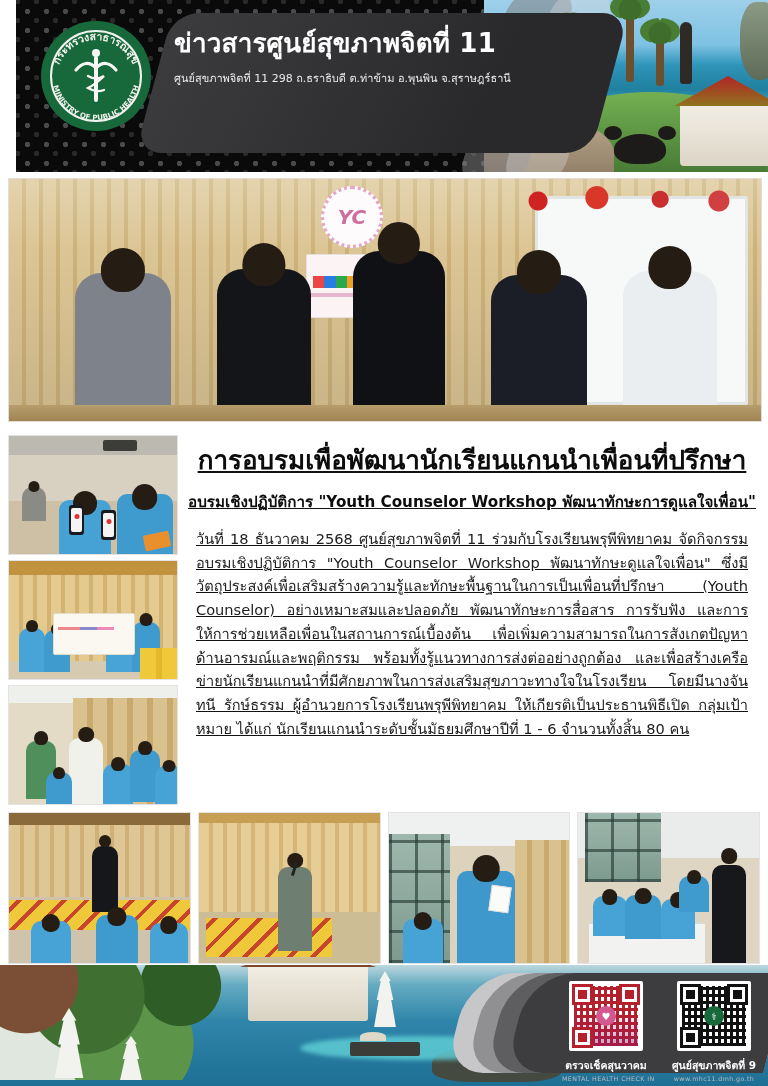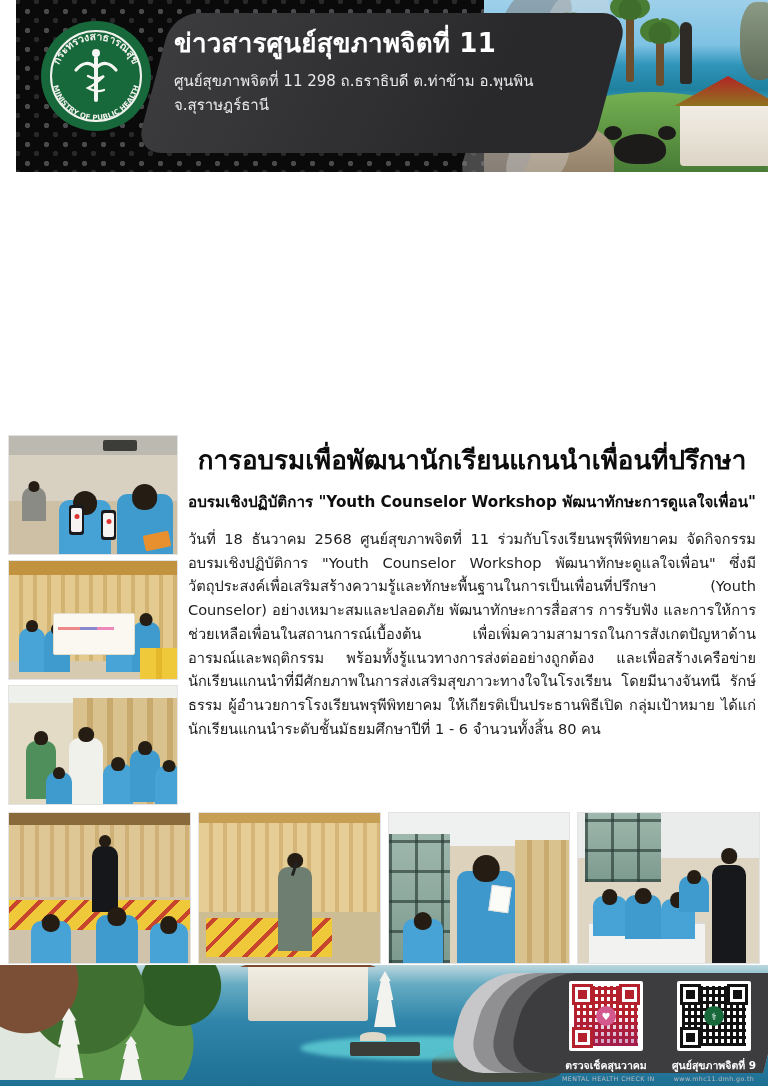--- a/index.html
+++ b/index.html
@@ -29,21 +29,21 @@
   .crab::after{content:"";position:absolute;right:-10px;top:-8px;width:18px;height:14px;border-radius:50%;background:#1d1b19;}
   .rocks-h{position:absolute;left:0;bottom:-10px;width:130px;height:64px;border-radius:45% 55% 0 0;background:linear-gradient(180deg,#b9a68c,#8c7a63);}
   .hswoosh{position:absolute;top:-12px;height:200px;border-radius:28px;transform:skewX(-16deg);}
   .hs1{left:468px;width:66px;background:rgba(125,125,128,.55);}
   .hs2{left:512px;width:60px;background:rgba(220,220,222,.35);}
   .hband{position:absolute;left:138px;top:13px;width:456px;height:140px;border-radius:26px;
          transform:skewX(-15deg);background:linear-gradient(105deg,#3c3c3f 0%,#29292c 75%);}
   .hdr-text{position:absolute;left:158px;top:22px;width:430px;color:#fff;}
   .ht1{font-size:26px;font-weight:800;letter-spacing:.2px;}
   .ht2{font-size:50px;font-weight:800;letter-spacing:1px;line-height:56px;margin-top:2px;}
-  .ht3{font-size:15px;color:#e9e9e9;margin-top:6px;}
+  .ht3{font-size:11px;color:#e9e9e9;margin-top:6px;}
   .logo{position:absolute;left:22px;top:18px;width:116px;height:116px;}
 
   
   .main-photo{position:absolute;left:8px;top:178px;width:752px;height:242px;overflow:hidden;border:1px solid #e2ded6;
       background:repeating-linear-gradient(90deg,#dcc594 0 13px,#ccb179 13px 17px);}
   .mp-shade{position:absolute;inset:0;background:linear-gradient(180deg,rgba(255,255,255,.25),rgba(0,0,0,0) 30%,rgba(0,0,0,.08) 92%);}
   .floor{position:absolute;left:0;bottom:0;width:100%;height:16px;background:linear-gradient(180deg,#b79c6c,#a08553);}
   .whiteboard{position:absolute;left:70%;top:7%;width:27.5%;height:84%;background:#f7f9f8;border:3px solid #e1e6e4;border-radius:2px;}
   .yc-badge{position:absolute;left:41.5%;top:3%;width:56px;height:56px;border-radius:50%;background:#fdfbfc;
       border:3px dotted #e3a8c9;display:flex;align-items:center;justify-content:center;
@@ -64,25 +64,25 @@
                  radial-gradient(circle at 88% 50%,#d04040 0 10px,transparent 11px);}
   .pb{position:absolute;border-radius:10px 10px 0 0;}
   .pb::before{content:"";position:absolute;left:50%;transform:translateX(-50%);top:-17%;width:46%;padding-top:46%;
       border-radius:50% 50% 46% 46%;background:var(--h,#251c14);}
   .gp{border-radius:26px 26px 0 0;}
 
   
   .photo-col{position:absolute;left:8px;top:435px;width:168px;}
   .ph{position:relative;overflow:hidden;border:1px solid #e3e3e3;background:#ddd;}
   .col-ph{width:168px;height:118px;margin-bottom:5px;}
-  .text-col{position:absolute;left:184px;top:440px;width:576px;color:#111;}
+  .text-col{position:absolute;left:184px;top:440px;width:576px;color:#111;text-decoration:underline;}
   .a-title{font-size:26px;line-height:40px;font-weight:800;text-align:center;color:#0c0c0c;margin:0;}
   .a-sub{font-size:15.2px;font-weight:800;text-align:center;margin:10px 0 0;color:#0d0d0d;}
   .a-loc{font-size:14.6px;font-weight:700;text-align:center;margin:12px 0 0;color:#1b1b1b;}
-  .a-body{font-size:14.6px;line-height:23.7px;text-align:justify;margin:13px 4px 0;color:#1d1d1d;}
+  .a-body{font-size:14.6px;line-height:23.7px;text-align:justify;margin:13px 12px 0;color:#1d1d1d;}
 
   
   .vent{position:absolute;background:#3c3c38;border-radius:2px;}
   .phone{position:absolute;width:15px;height:30px;background:#181a20;border-radius:3px;}
   .phone::before{content:"";position:absolute;inset:3px 2px;background:#f7f3f3;border-radius:2px;}
   .phone::after{content:"";position:absolute;left:50%;top:9px;transform:translateX(-50%);width:5px;height:5px;border-radius:50%;background:#d33;}
   .banner{position:absolute;background:#fbf8f2;border:1px solid #e4ddca;border-radius:2px;
       background-image:linear-gradient(90deg,#e88 0 40%,#88c 40% 70%,#e8b 70% 100%);
       background-repeat:no-repeat;background-size:70% 3px;background-position:18% 34%;}
   .ytable{position:absolute;background:repeating-linear-gradient(90deg,#efc93a 0 16px,#e3b82a 16px 22px);}
@@ -178,20 +178,34 @@
       <g stroke="#f6f6f2" fill="none" stroke-linecap="round">
         <line x1="58" y1="40" x2="58" y2="82" stroke-width="4"></line>
         <circle cx="58" cy="35" r="4" fill="#f6f6f2" stroke="none"></circle>
         <path d="M38,52 Q48,40 58,50" stroke-width="3.2"></path>
         <path d="M78,52 Q68,40 58,50" stroke-width="3.2"></path>
         <path d="M50,58 q8,5 16,0 q-8,8 -16,12 q8,5 16,2" stroke-width="2.4"></path>
       </g>
     </svg>
   </header>
 
+  <div class="main-photo">
+    <div class="mp-shade"></div>
+    <div class="whiteboard"></div>
+    <div class="xmas"></div>
+    <div class="yc-badge">YC</div>
+    <div class="poster"></div>
+    <div class="flowers"></div>
+    <div class="pb gp" style="left:66px;bottom:0;width:96px;height:148px;--c:#7d828b;background:var(--c);"></div>
+    <div class="pb gp" style="left:208px;bottom:0;width:94px;height:152px;--c:#141519;background:var(--c);"></div>
+    <div class="pb gp" style="left:344px;bottom:0;width:92px;height:170px;--c:#101115;background:var(--c);"></div>
+    <div class="pb gp" style="left:482px;bottom:0;width:96px;height:146px;--c:#1b1e26;background:var(--c);"></div>
+    <div class="pb gp" style="left:614px;bottom:0;width:94px;height:150px;--c:#eaeef0;background:var(--c);"></div>
+    <div class="floor"></div>
+  </div>
 
   <aside class="photo-col">
     <div class="ph col-ph" style="background:linear-gradient(180deg,#bbb9b0 0 16%,#d8d1c1 16% 55%,#cec0a5 55% 100%);">
       <div class="vent" style="left:56%;top:3%;width:20%;height:10%;"></div>
       <div class="pb" style="left:8%;bottom:28%;width:24px;height:34px;--c:#8b8b86;background:var(--c);"></div>
       <div class="pb" style="left:30%;bottom:0;width:52px;height:54px;--c:#46a2d4;background:var(--c);"></div>
       <div class="pb" style="left:64%;bottom:0;width:56px;height:60px;--c:#3f9bce;background:var(--c);"></div>
       <div class="phone" style="left:36%;bottom:16%;"></div>
       <div class="phone" style="left:55%;bottom:12%;"></div>
       <div style="position:absolute;right:4%;bottom:4%;width:26px;height:16px;background:#e8902e;border-radius:2px;transform:rotate(-12deg);"></div>

